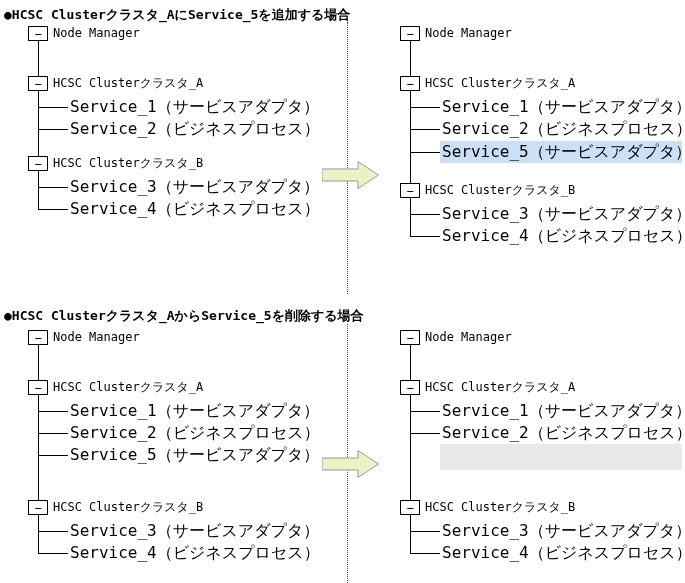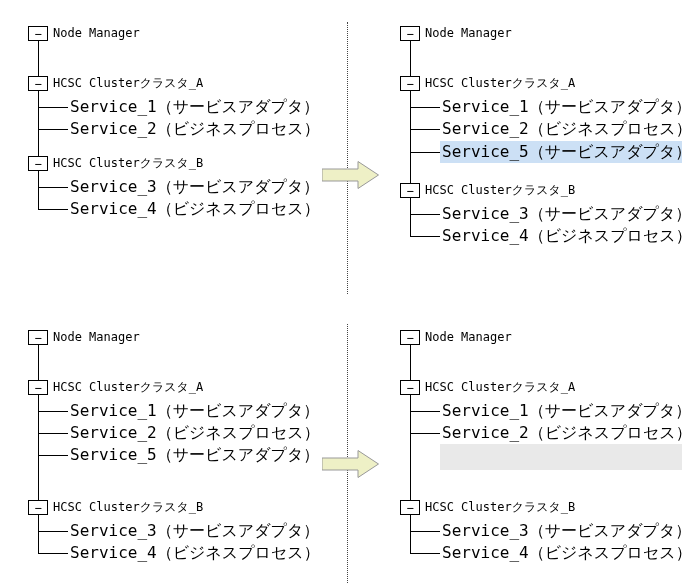--- a/index.html
+++ b/index.html
@@ -28,20 +28,21 @@
   .hl-rem { position:absolute; background:#e9e9e9; }
   .dots { position:absolute; width:0; border-left:1px dotted #444; }
   .arrow { position:absolute; width:58px; height:30px; }
   .arrow polygon { stroke:#999999; stroke-width:1; }
 </style>
 </head>
 <body>
 
 <div class="stage">
 
+  <div class="sec-title" style="left:4px;top:6px;">●HCSC Clusterクラスタ_AにService_5を追加する場合</div>
 
   <div class="tree" style="left:28px;top:26px;height:200px;">
     <div class="nbox" style="left:0;top:0;">
         <span>−</span>
       </div>
     <div class="nlabel" style="left:25px;top:0;">Node Manager</div>
     <div class="vl" style="left:10px;top:15px;height:35px;"></div>
 
     <div class="nbox" style="left:0;top:50px;">
         <span>−</span>
@@ -96,20 +97,21 @@
     <div class="slabel" style="left:42px;top:177px;">Service_3（サービスアダプタ）</div>
     <div class="hline" style="left:10px;top:210px;width:30px;"></div>
     <div class="slabel" style="left:42px;top:199px;">Service_4（ビジネスプロセス）</div>
   </div>
 
   <div class="dots" style="left:347px;top:22px;height:272px;"></div>
   <svg class="arrow" style="left:322px;top:160px;" viewBox="0 0 58 30">
     <polygon points="0,9 36,9 36,1.5 56.5,15 36,28.5 36,21 0,21" fill="#eef0c6"></polygon>
   </svg>
 
+  <div class="sec-title" style="left:4px;top:307px;">●HCSC Clusterクラスタ_AからService_5を削除する場合</div>
 
   <div class="tree" style="left:28px;top:330px;height:240px;">
     <div class="nbox" style="left:0;top:0;">
         <span>−</span>
       </div>
     <div class="nlabel" style="left:25px;top:0;">Node Manager</div>
     <div class="vl" style="left:10px;top:15px;height:35px;"></div>
 
     <div class="nbox" style="left:0;top:50px;">
         <span>−</span>

